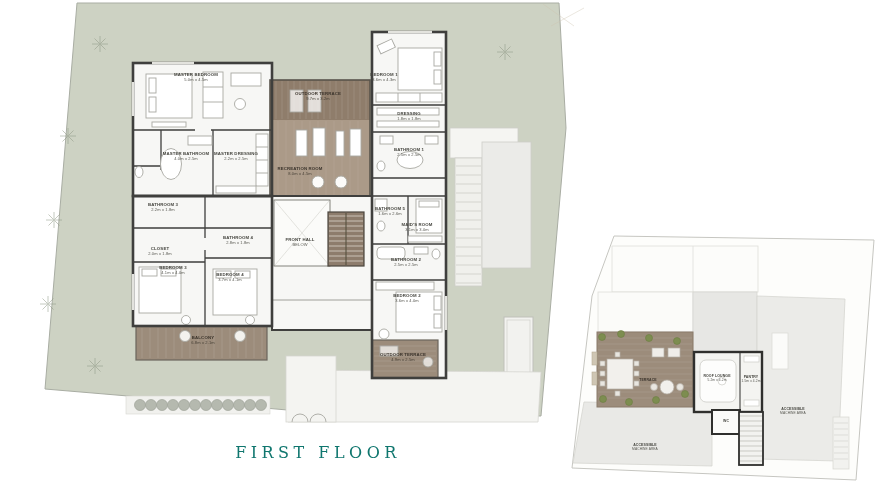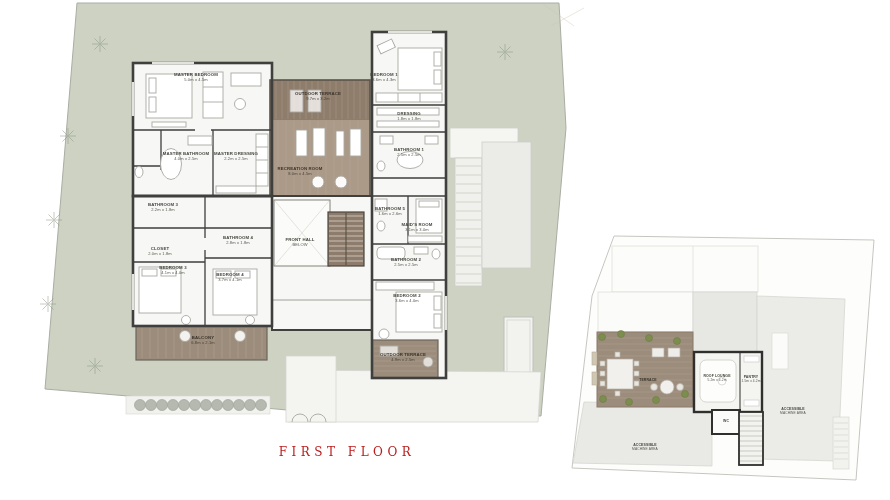--- a/index.html
+++ b/index.html
@@ -9,22 +9,22 @@
   .labels{position:absolute;left:0;top:0;width:890px;height:500px;pointer-events:none;}
   .rlabel{position:absolute;transform:translate(-50%,-50%) scale(0.62);
           text-align:center;color:#45453f;font-size:7px;font-weight:700;
           line-height:1.3;letter-spacing:.2px;white-space:nowrap;}
   .rlabel .nm{display:block;}
   .rlabel .dm{display:block;font-weight:400;font-size:6.5px;color:#56564f;}
   .rlabel.sm{transform:translate(-50%,-50%) scale(0.5);}
   .rlabel.onwood{color:#3a332b;}
   .rlabel.onwood .dm{color:#463f35;}
   .caption{position:absolute;transform:translate(-50%,-50%);
-           font-family:"DejaVu Serif",serif;font-size:12px;letter-spacing:4.5px;
-           color:#b91c1c;white-space:nowrap;margin-left:29px;}
+           font-family:"DejaVu Serif",serif;font-size:16px;letter-spacing:4.5px;
+           color:#0f766e;white-space:nowrap;}
 </style>
 </head>
 <body>
 
 <div class="canvas">
 
 <svg width="890" height="500" viewBox="0 0 890 500">
 
   <g>
     <polygon points="77,3 559,3 566,128 541,416 310,412 128,396 45,389" stroke="#a9ada3" stroke-width="1" fill="#cdd2c3"></polygon>

